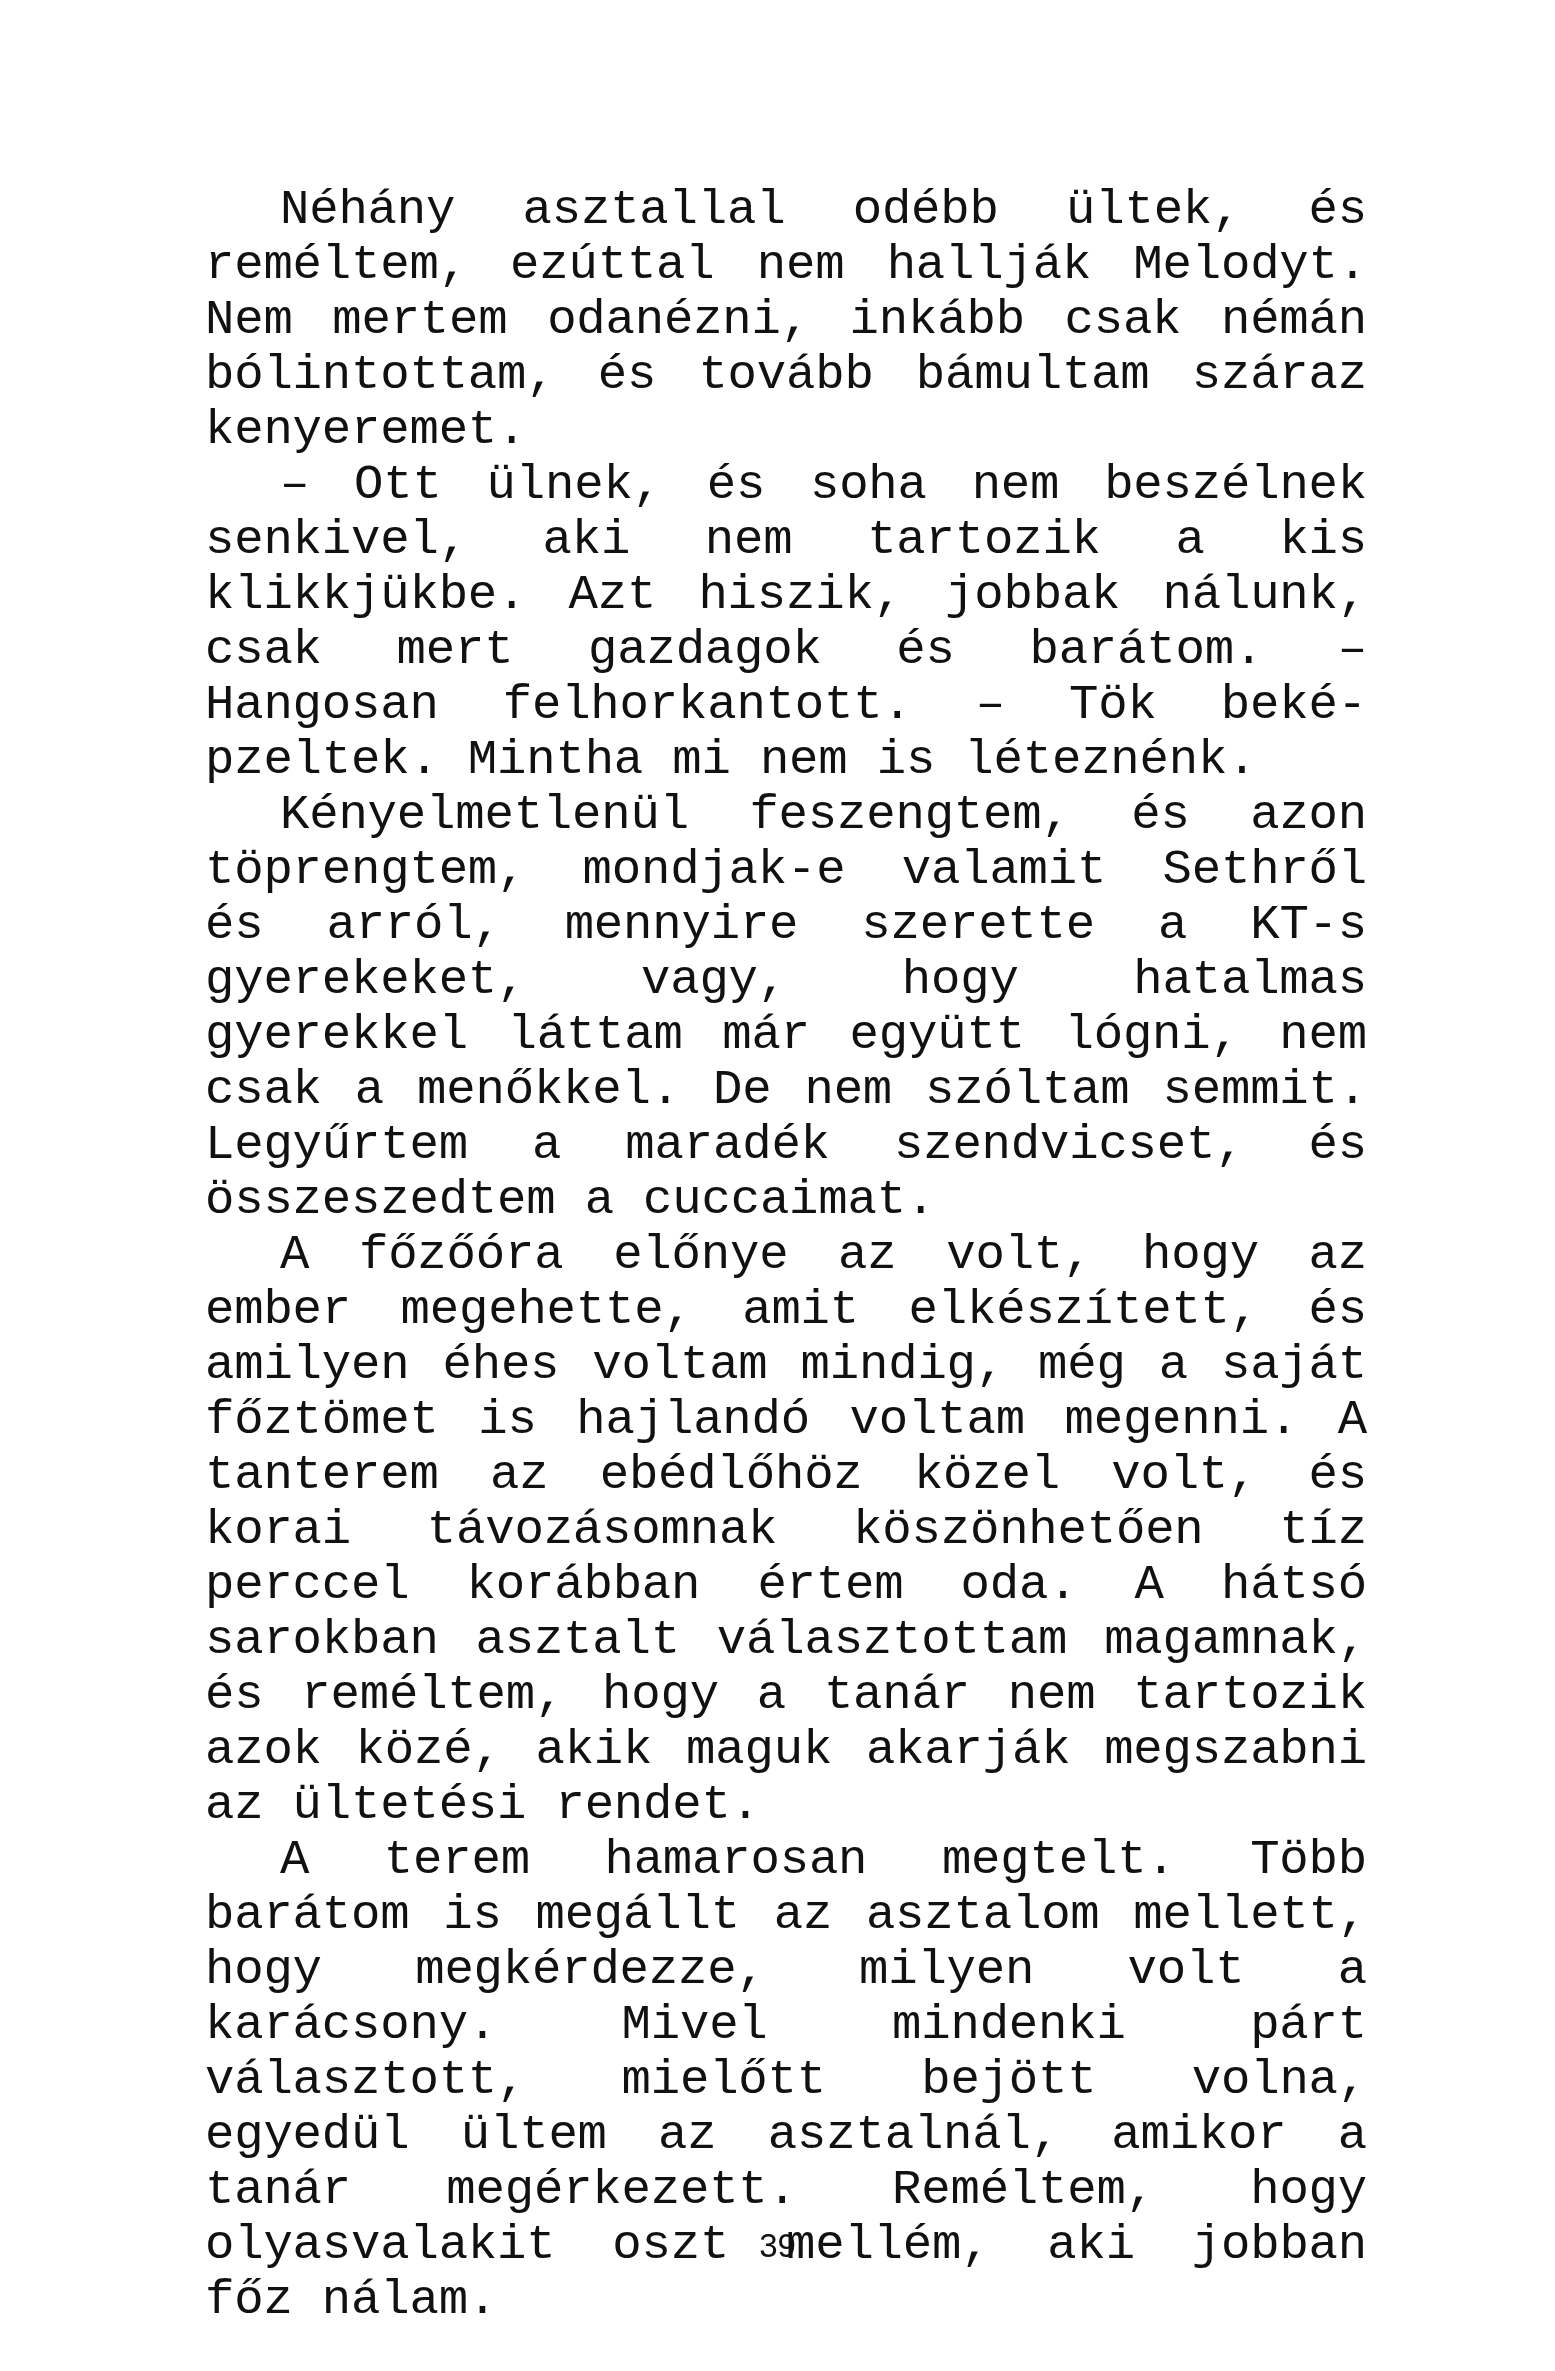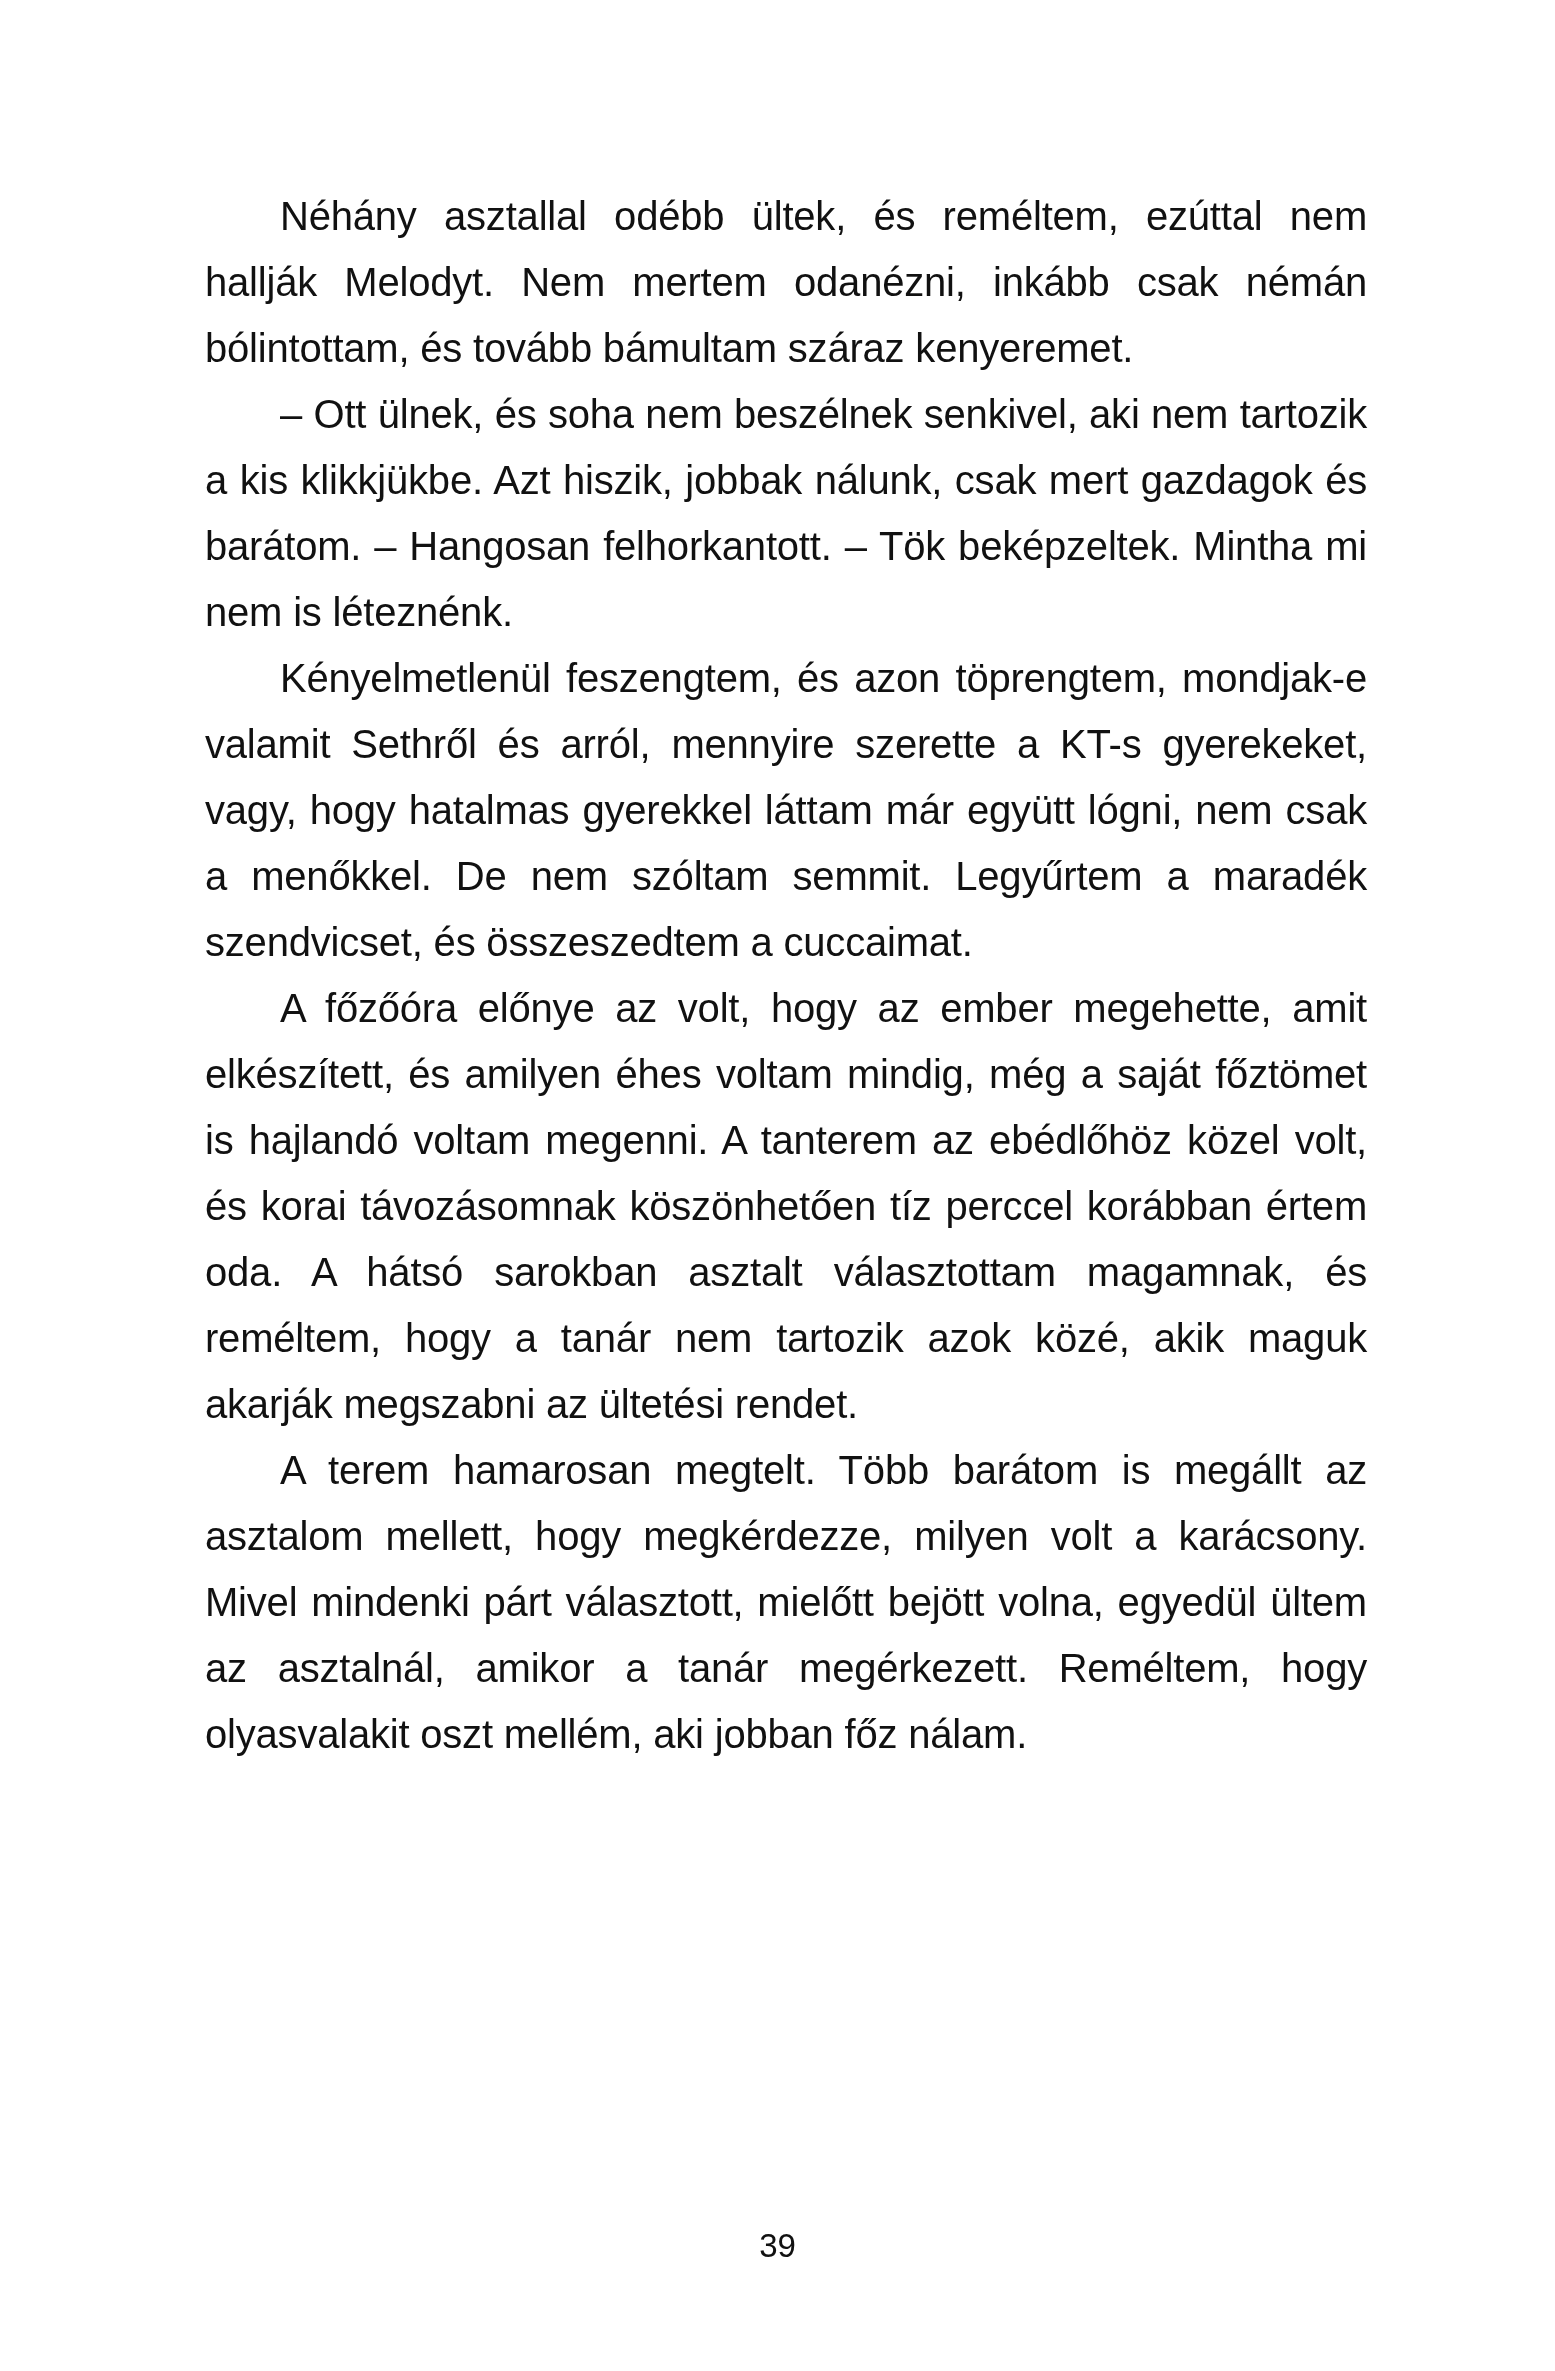--- a/index.html
+++ b/index.html
@@ -12,23 +12,23 @@
       height: 2372px;
       position: relative;
       overflow: hidden;
       color: #111111;
     }
     .page {
       position: absolute;
       left: 205px;
       top: 183px;
       width: 1162px;
-      font-family: Liberation Sans, sans-serif;
-      font-size: 40px;
-      line-height: 66px;
+      font-family: Liberation Mono, monospace;
+      font-size: 49px;
+      line-height: 55px;
       text-align: justify;
       hyphens: manual;
       letter-spacing: -0.2px;
     }
     .page p {
       margin: 0;
       text-indent: 75px;
       text-align-last: left;
     }
     .page-number {

